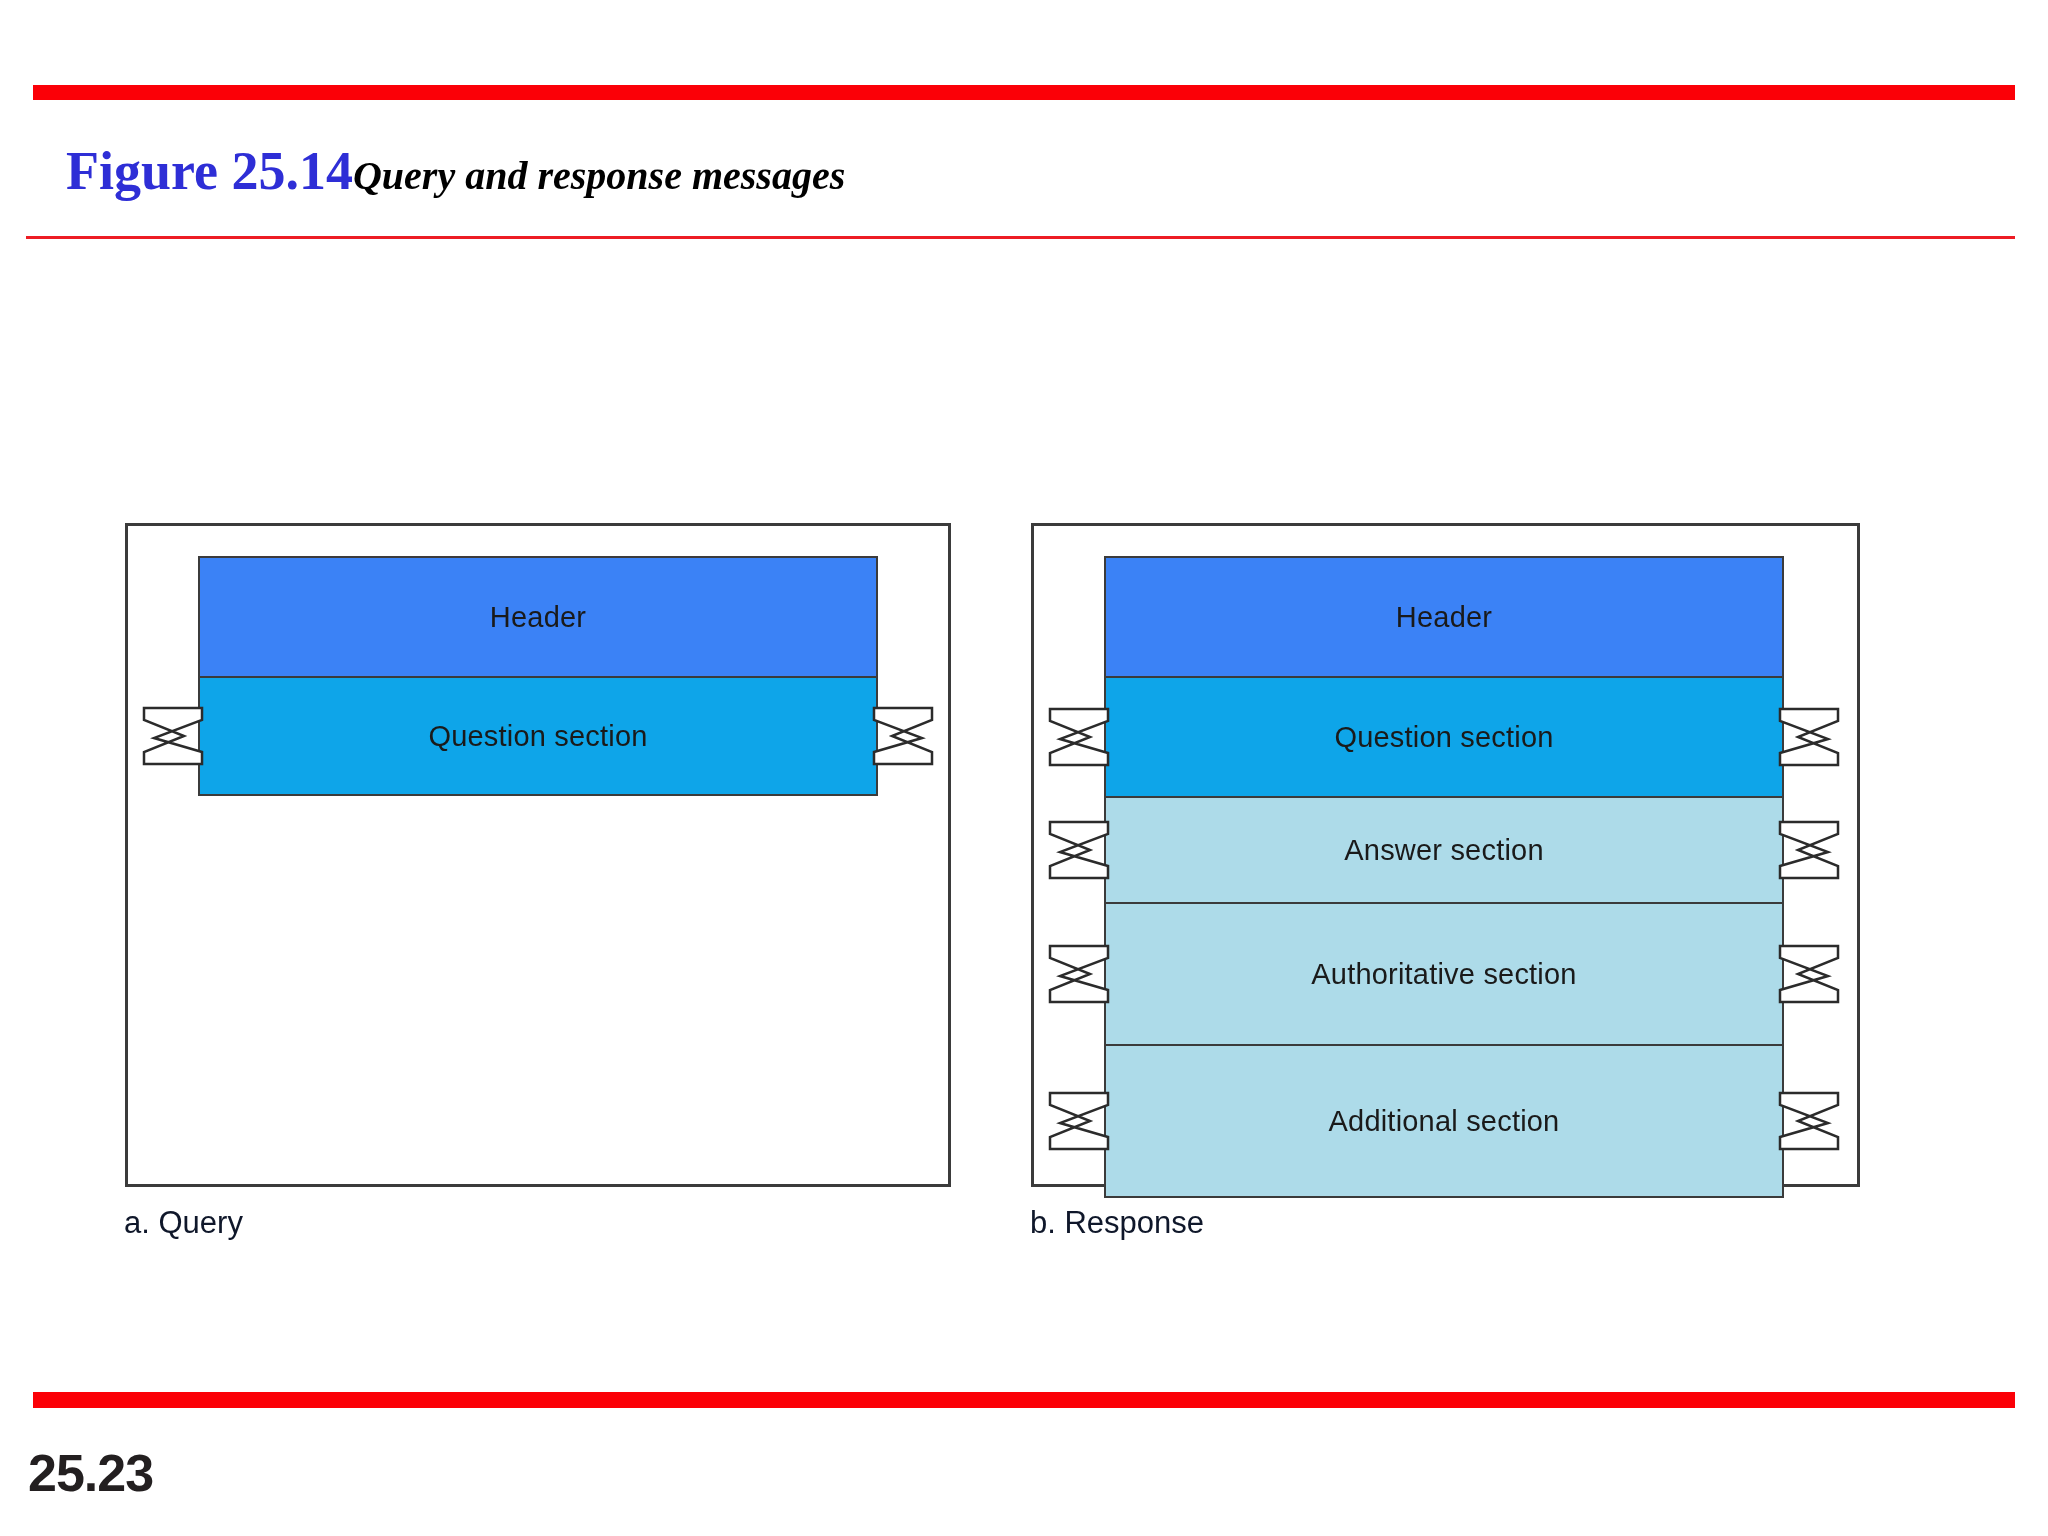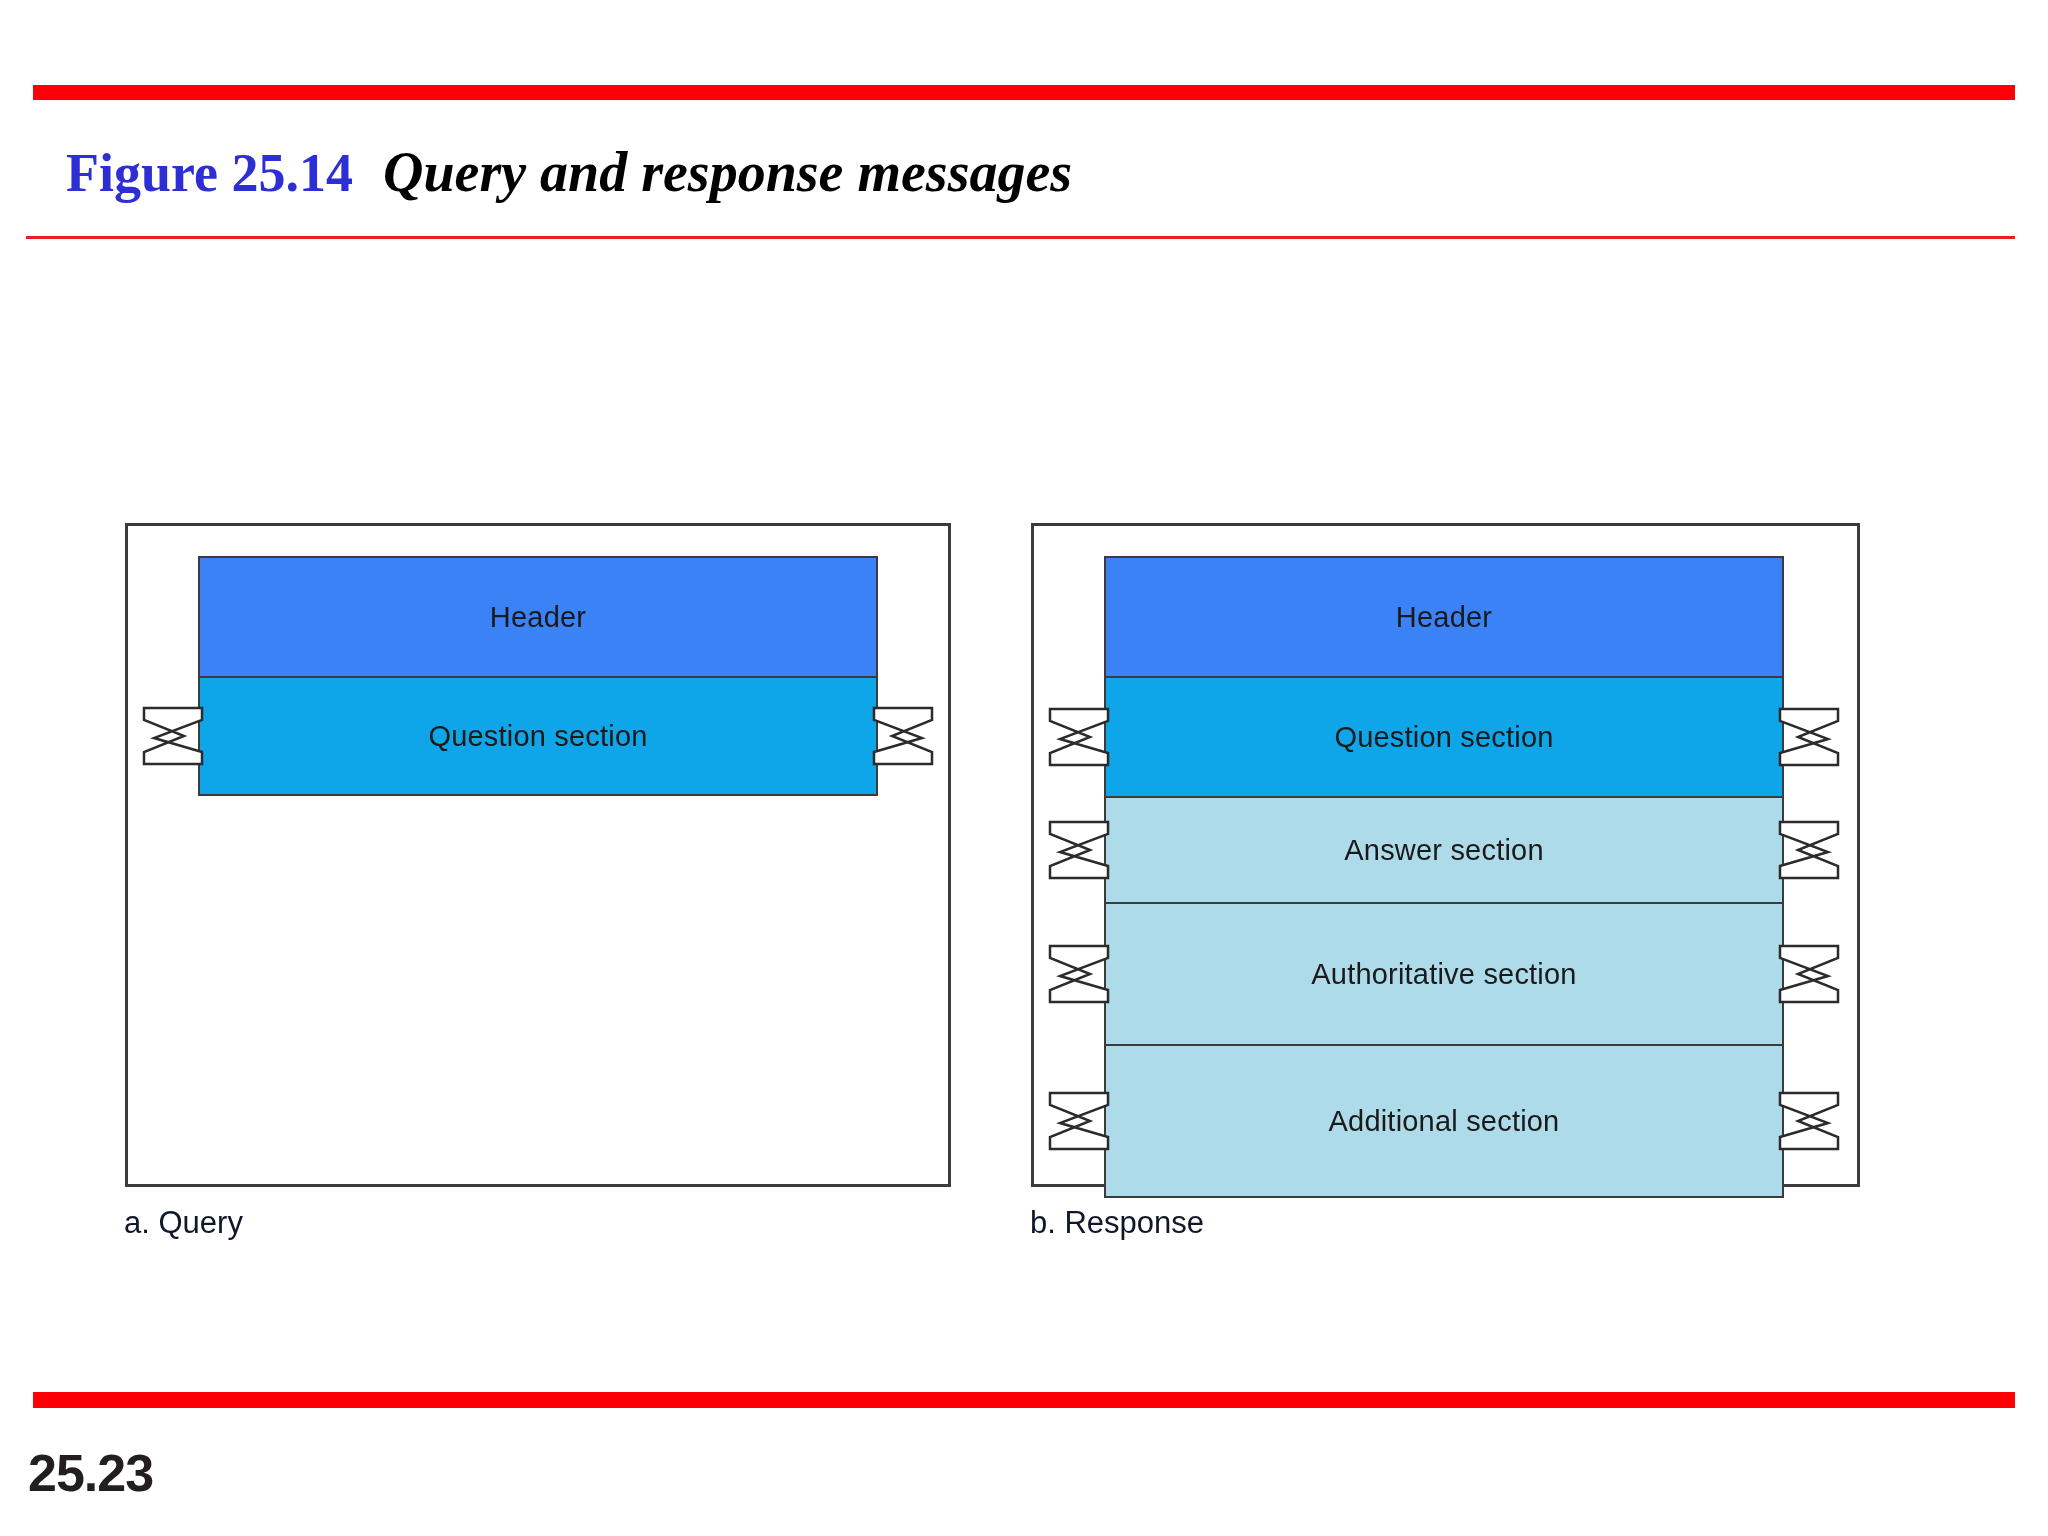--- a/index.html
+++ b/index.html
@@ -35,23 +35,22 @@
     font-family:"Liberation Serif", serif;
     font-weight:bold;
     font-size:54px;
     color:#2e2ed6;
     letter-spacing:0px;
   }
   .fig-caption{
     font-family:"Liberation Serif", serif;
     font-weight:bold;
     font-style:italic;
-    font-size:56px;
+    font-size:40px;
     color:#000000;
-    margin-left:30px;
   }
 
   
   .frame{
     position:absolute;
     border:3px solid #3b3b3b;
     background:#ffffff;
     box-sizing:border-box;
   }
   #frame-query{    left:125px; top:523px; width:826px; height:664px; }

